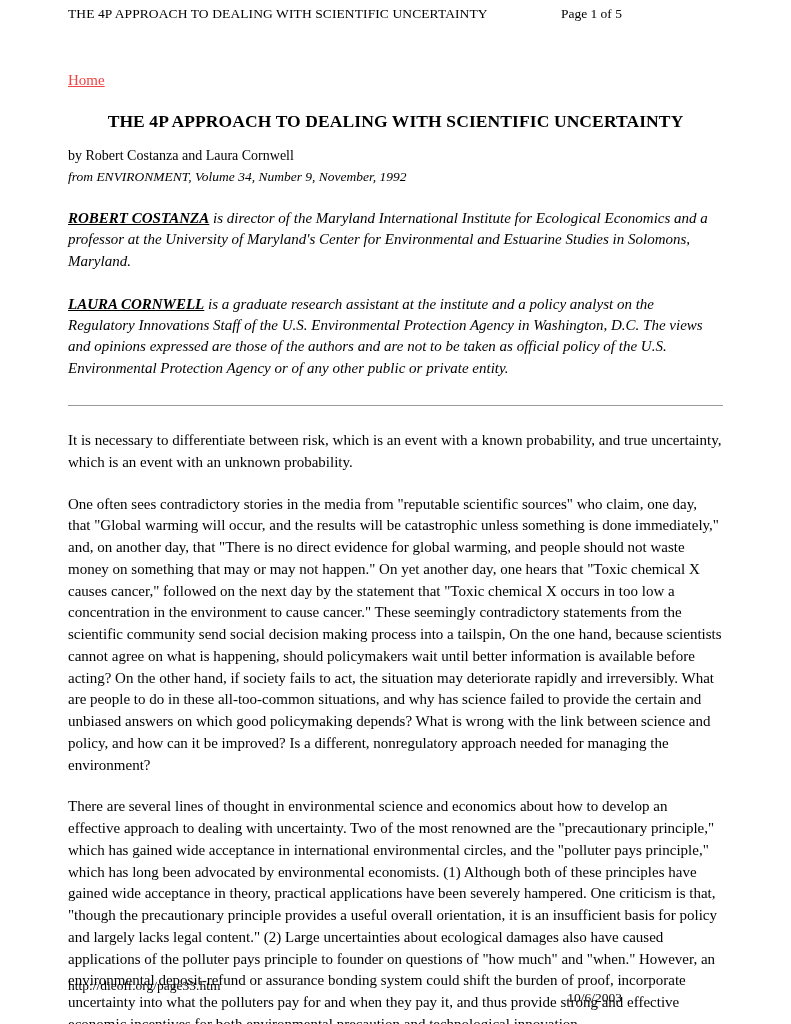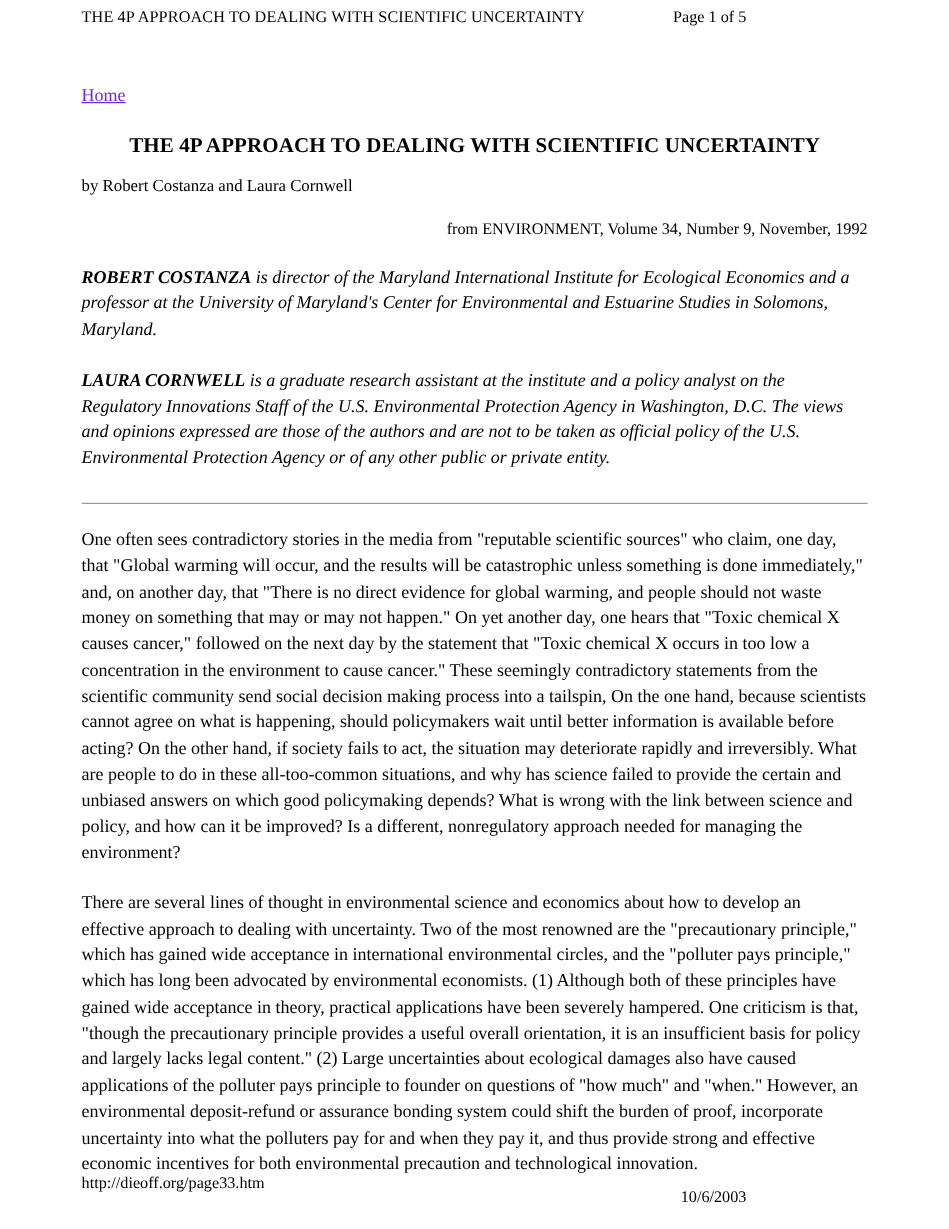--- a/index.html
+++ b/index.html
@@ -50,21 +50,21 @@
   .content {
     position: absolute;
     top: 58px;
     left: 68px;
     width: 655px;
     bottom: 60px;
   }
 
   .home-link {
     font-size: 15px;
-    color: #6d28d9;
+    color: #ef4444;
     text-decoration: underline;
     display: inline-block;
     margin: 14px 0 0 0;
     cursor: pointer;
   }
 
   h1.doc-title {
     font-size: 17.5px;
     font-weight: bold;
     text-align: center;
@@ -73,36 +73,38 @@
     letter-spacing: 0.1px;
   }
 
   .byline {
     text-align: left;
     font-size: 14px;
     margin-top: 14px;
     line-height: 1.35;
   }
   .source-line {
-    text-align: right;
+    text-align: left;
     font-size: 13.5px;
-    margin-top: 16px;
+    font-style: italic;
+    margin-top: 2px;
     line-height: 1.35;
   }
 
   .bio {
     font-size: 15px;
     font-style: italic;
     line-height: 1.42;
     margin-top: 22px;
     text-align: left;
   }
   .bio .who {
     font-weight: bold;
     font-style: italic;
+    text-decoration: underline;
   }
 
   .rule {
     border: 0;
     border-top: 1px solid #999999;
     margin: 26px 0 0 0;
     height: 0;
   }
 
   p.body-text {
@@ -152,20 +154,21 @@
 
     <div class="byline">by Robert Costanza and Laura Cornwell</div>
     <div class="source-line">from ENVIRONMENT, Volume 34, Number 9, November, 1992</div>
 
     <p class="bio"><span class="who">ROBERT COSTANZA</span><span> is director of the Maryland International Institute for Ecological Economics and a professor at the University of Maryland's Center for Environmental and Estuarine Studies in Solomons, Maryland.</span></p>
 
     <p class="bio"><span class="who">LAURA CORNWELL</span><span> is a graduate research assistant at the institute and a policy analyst on the Regulatory Innovations Staff of the U.S. Environmental Protection Agency in Washington, D.C. The views and opinions expressed are those of the authors and are not to be taken as official policy of the U.S. Environmental Protection Agency or of any other public or private entity.</span></p>
 
     <hr class="rule">
 
+    <p class="body-text first">It is necessary to differentiate between risk, which is an event with a known probability, and true uncertainty, which is an event with an unknown probability.</p>
     <p class="body-text">One often sees contradictory stories in the media from "reputable scientific sources" who claim, one day, that "Global warming will occur, and the results will be catastrophic unless something is done immediately," and, on another day, that "There is no direct evidence for global warming, and people should not waste money on something that may or may not happen." On yet another day, one hears that "Toxic chemical X causes cancer," followed on the next day by the statement that "Toxic chemical X occurs in too low a concentration in the environment to cause cancer." These seemingly contradictory statements from the scientific community send social decision making process into a tailspin, On the one hand, because scientists cannot agree on what is happening, should policymakers wait until better information is available before acting? On the other hand, if society fails to act, the situation may deteriorate rapidly and irreversibly. What are people to do in these all-too-common situations, and why has science failed to provide the certain and unbiased answers on which good policymaking depends? What is wrong with the link between science and policy, and how can it be improved? Is a different, nonregulatory approach needed for managing the environment?</p>
     <p class="body-text">There are several lines of thought in environmental science and economics about how to develop an effective approach to dealing with uncertainty. Two of the most renowned are the "precautionary principle," which has gained wide acceptance in international environmental circles, and the "polluter pays principle," which has long been advocated by environmental economists. (1) Although both of these principles have gained wide acceptance in theory, practical applications have been severely hampered. One criticism is that, "though the precautionary principle provides a useful overall orientation, it is an insufficient basis for policy and largely lacks legal content." (2) Large uncertainties about ecological damages also have caused applications of the polluter pays principle to founder on questions of "how much" and "when." However, an environmental deposit-refund or assurance bonding system could shift the burden of proof, incorporate uncertainty into what the polluters pay for and when they pay it, and thus provide strong and effective economic incentives for both environmental precaution and technological innovation.</p>
 
     
 
   </div>
 
   <div class="footer">
     <div class="url">http://dieoff.org/page33.htm</div>
     <div class="date">10/6/2003</div>

